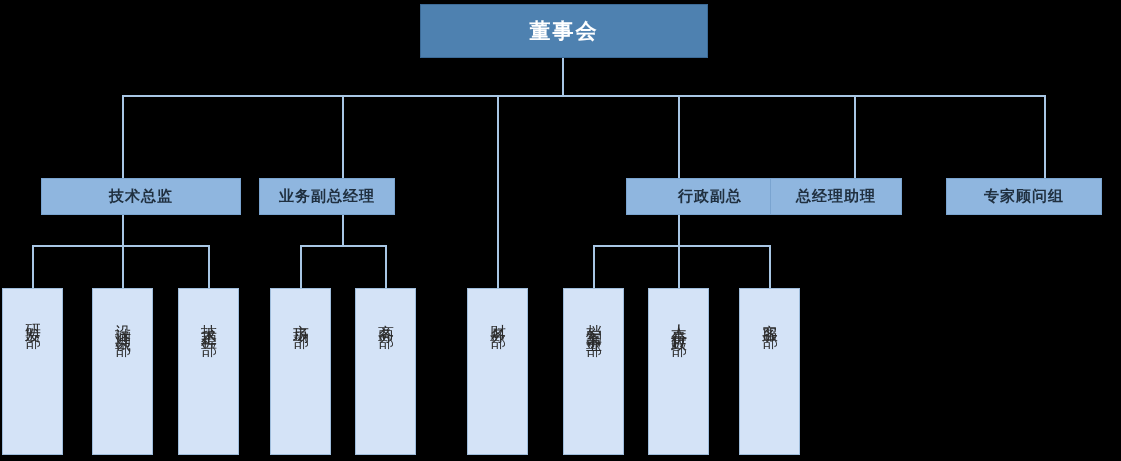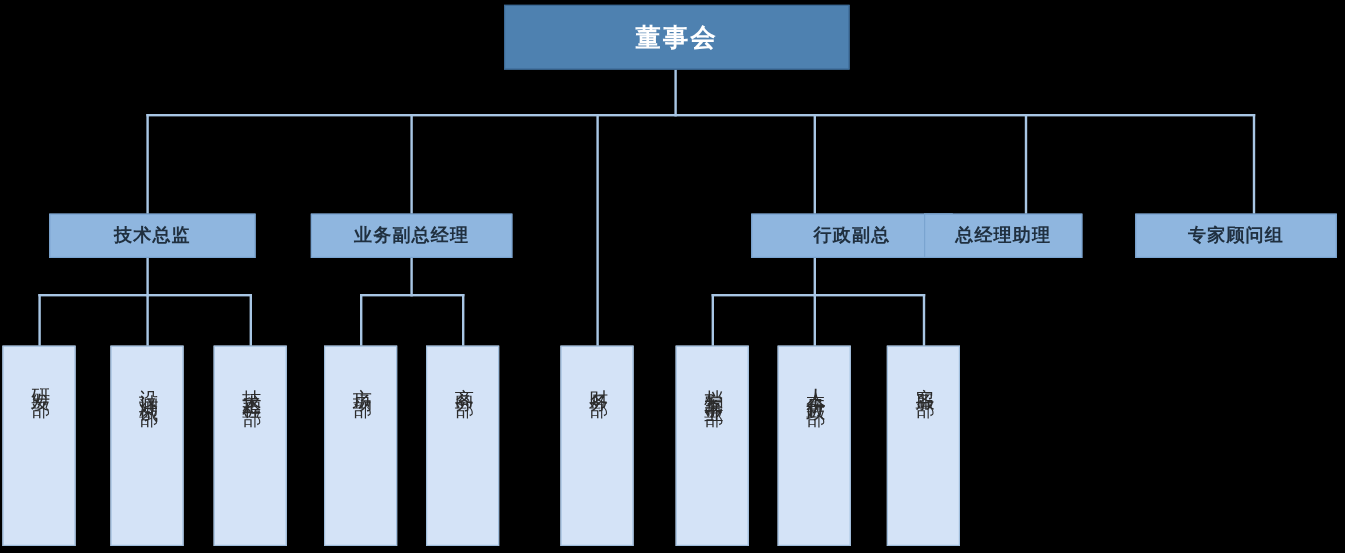--- a/index.html
+++ b/index.html
@@ -106,33 +106,33 @@
   <div class="conn v" style="left:678px; top:215px; height:32px;"></div>
   <div class="conn h" style="left:593px; top:245px; width:178px;"></div>
   <div class="conn v" style="left:593px; top:245px; height:43px;"></div>
   <div class="conn v" style="left:678px; top:245px; height:43px;"></div>
   <div class="conn v" style="left:769px; top:245px; height:43px;"></div>
 
   <div class="node level0" style="left:420px; top:4px; width:288px; height:54px;">
     <span class="node-label">董事会</span>
   </div>
 
-  <div class="node level1" style="left:41px; top:178px; width:172px; height:37px;">
+  <div class="node level1" style="left:41px; top:178px; width:200px; height:37px;">
     <span class="node-label">技术总监</span>
   </div>
-  <div class="node level1" style="left:259px; top:178px; width:168px; height:37px;font-family:Liberation Serif, serif;">
+  <div class="node level1" style="left:259px; top:178px; width:136px; height:37px;font-family:Liberation Serif, serif;">
     <span class="node-label">业务副总经理</span>
   </div>
   <div class="node level1" style="left:594px; top:178px; width:168px; height:37px;margin-left:32px;">
     <span class="node-label">行政副总</span>
   </div>
   <div class="node level1" style="left:770px; top:178px; width:132px; height:37px;">
     <span class="node-label">总经理助理</span>
   </div>
-  <div class="node level1" style="left:946px; top:178px; width:168px; height:37px;">
+  <div class="node level1" style="left:946px; top:178px; width:156px; height:37px;">
     <span class="node-label">专家顾问组</span>
   </div>
 
   <div class="node level2" style="left:2px; top:288px; width:61px; height:167px;">
     <span class="node-label">研发部</span>
   </div>
   <div class="node level2" style="left:92px; top:288px; width:61px; height:167px;">
     <span class="node-label">设计测试部</span>
   </div>
   <div class="node level2" style="left:178px; top:288px; width:61px; height:167px;">

